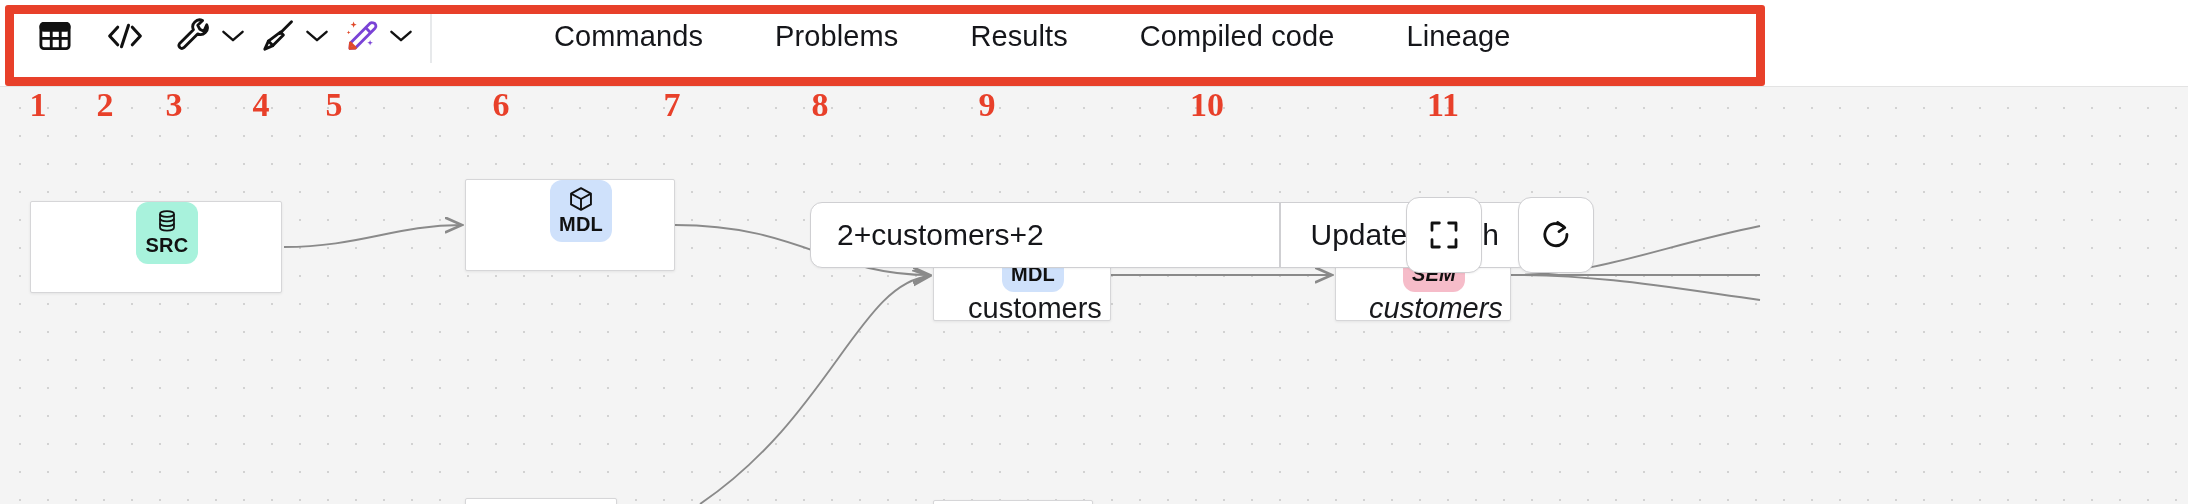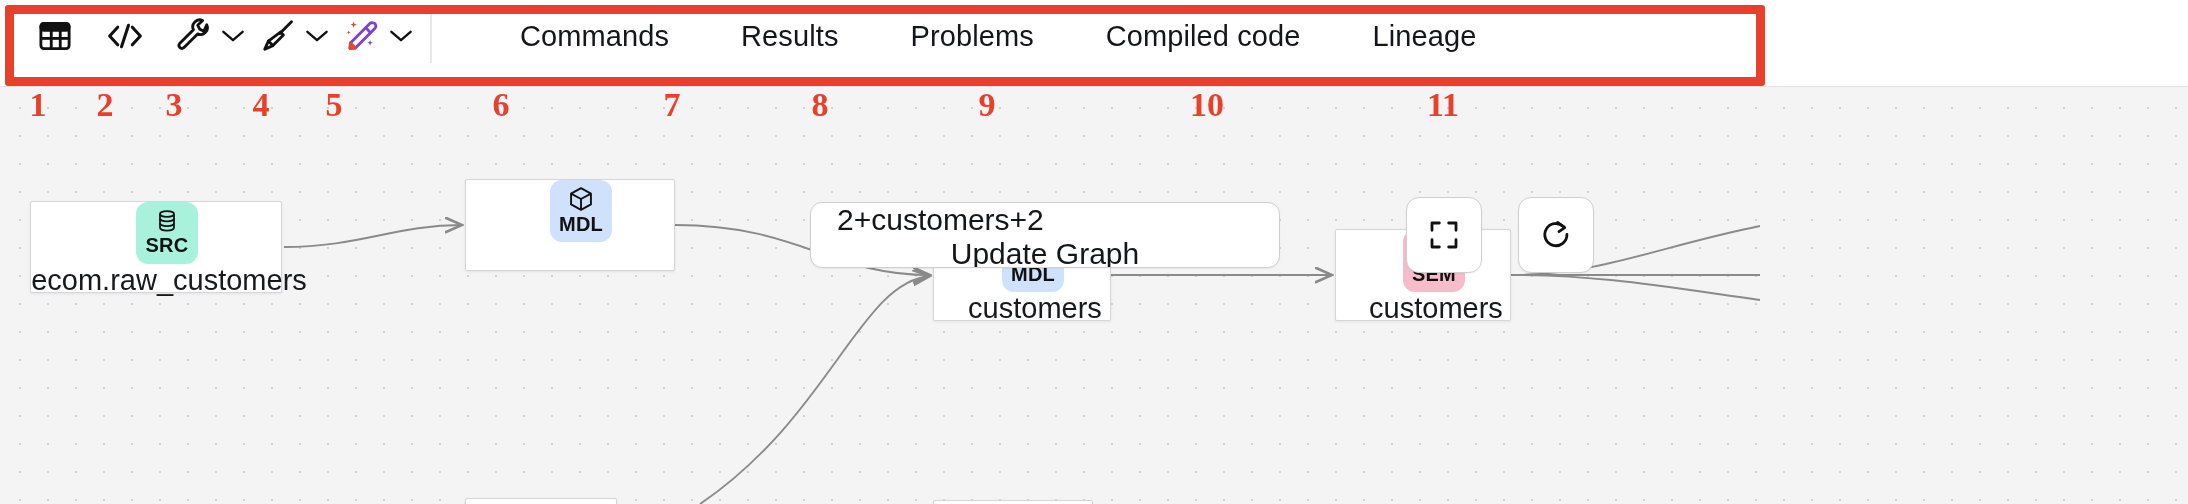--- a/index.html
+++ b/index.html
@@ -30,21 +30,21 @@
     display: flex; align-items: center; justify-content: center;
     width: 34px; height: 48px; cursor: pointer; background: none; border: none;
     margin-right: 6px;
   }
   .tool-gap { width: 24px; }
   .tb-sep {
     width: 2px; height: 54px; background: #e7e9eb; margin: 0 0 0 6px;
   }
   .tabs {
     display: flex; align-items: center; height: 72px;
-    padding-left: 52px; gap: 0;
+    padding-left: 86px; gap: 0;
   }
   .tab {
     font-size: 29px; color: #15161a; letter-spacing: .1px;
     padding: 0 36px; cursor: pointer; white-space: nowrap;
     line-height: 72px;
   }
 
   
   .anno-box {
     position: absolute; left: 5px; top: 5px;
@@ -105,21 +105,20 @@
   .node-label {
     font-size: 29px; color: #18191c; margin-left: 26px; white-space: nowrap;
   }
 
   
   .search-group {
     position: absolute; display: flex; align-items: stretch;
     background: #ffffff; border: 1.5px solid #cfcfd2; border-radius: 12px;
     overflow: hidden;
     box-shadow: 0 1px 2px rgba(0,0,0,.05);
-    flex-direction: column;
   }
   .search-input {
     border: none; outline: none; background: transparent;
     font-size: 30px; color: #15161a; padding: 0 26px;
     font-family: "Liberation Sans", sans-serif;
     width: 468px;
   }
   .search-divider { width: 1.5px; background: #cfcfd2; }
   .update-btn {
     border: none; background: transparent; cursor: pointer;
@@ -201,22 +200,22 @@
         <svg width="24" height="16" viewBox="0 0 20 12" fill="none" stroke="#111" stroke-width="2" stroke-linecap="round" stroke-linejoin="round">
           <polyline points="2,2.5 10,9.5 18,2.5"></polyline>
         </svg>
       </button>
 
       <div class="tb-sep"></div>
     </div>
 
     <div class="tabs">
       <div class="tab">Commands</div>
+      <div class="tab">Problems</div>
       <div class="tab">Results</div>
-      <div class="tab">Problems</div>
       <div class="tab">Compiled code</div>
       <div class="tab">Lineage</div>
     </div>
   </div>
 
   <div class="anno-box"></div>
 
   <div class="canvas">
     <div class="canvas-top-line"></div>
 
@@ -245,21 +244,20 @@
     <div class="node" style="left:30px; top:115px; width:252px; height:92px;">
       <div class="badge badge-src">
         <svg width="26" height="24" viewBox="0 0 22 22" fill="none" stroke="#111" stroke-width="1.6">
           <ellipse cx="11" cy="4.6" rx="6.4" ry="2.6"></ellipse>
           <path d="M4.6 4.6v4.2c0 1.45 2.87 2.6 6.4 2.6s6.4-1.15 6.4-2.6V4.6"></path>
           <path d="M4.6 8.8V13c0 1.45 2.87 2.6 6.4 2.6s6.4-1.15 6.4-2.6V8.8"></path>
           <path d="M4.6 13v4.2c0 1.45 2.87 2.6 6.4 2.6s6.4-1.15 6.4-2.6V13"></path>
         </svg>
         <span class="badge-label">SRC</span>
       </div>
-      <span class="node-label">ecom.raw_customers</span>
     </div>
 
     <div class="node" style="left:465px; top:93px; width:210px; height:92px;">
       <div class="badge badge-mdl">
         <svg width="26" height="26" viewBox="0 0 22 22" fill="none" stroke="#111" stroke-width="1.6" stroke-linejoin="round">
           <path d="M11 1.8 19.4 6.4v9.2L11 20.2 2.6 15.6V6.4z"></path>
           <path d="M2.6 6.4 11 11l8.4-4.6"></path>
           <path d="M11 11v9.2"></path>
         </svg>
         <span class="badge-label">MDL</span>
@@ -271,21 +269,21 @@
         <svg width="26" height="26" viewBox="0 0 22 22" fill="none" stroke="#111" stroke-width="1.6" stroke-linejoin="round">
           <path d="M11 1.8 19.4 6.4v9.2L11 20.2 2.6 15.6V6.4z"></path>
           <path d="M2.6 6.4 11 11l8.4-4.6"></path>
           <path d="M11 11v9.2"></path>
         </svg>
         <span class="badge-label">MDL</span>
       </div>
       <span class="node-label">customers</span>
     </div>
 
-    <div class="node" style="left:1335px; top:143px; width:176px; height:92px;">
+    <div class="node" style="left:1335px; top:143px; width:176px; height:92px;font-style:italic;">
       <div class="badge badge-sem">
         <svg width="26" height="26" viewBox="0 0 22 22" fill="none" stroke="#111" stroke-width="1.6">
           <circle cx="6.4" cy="5.6" r="2.2"></circle>
           <circle cx="16.2" cy="6.4" r="1.9"></circle>
           <circle cx="8.6" cy="16" r="2.2"></circle>
           <path d="M8.4 6.6 14.3 6.4"></path>
           <path d="M6.9 7.8 8.2 13.8"></path>
           <path d="M10.4 14.6 15.2 8.1"></path>
         </svg>
         <span class="badge-label">SEM</span>

